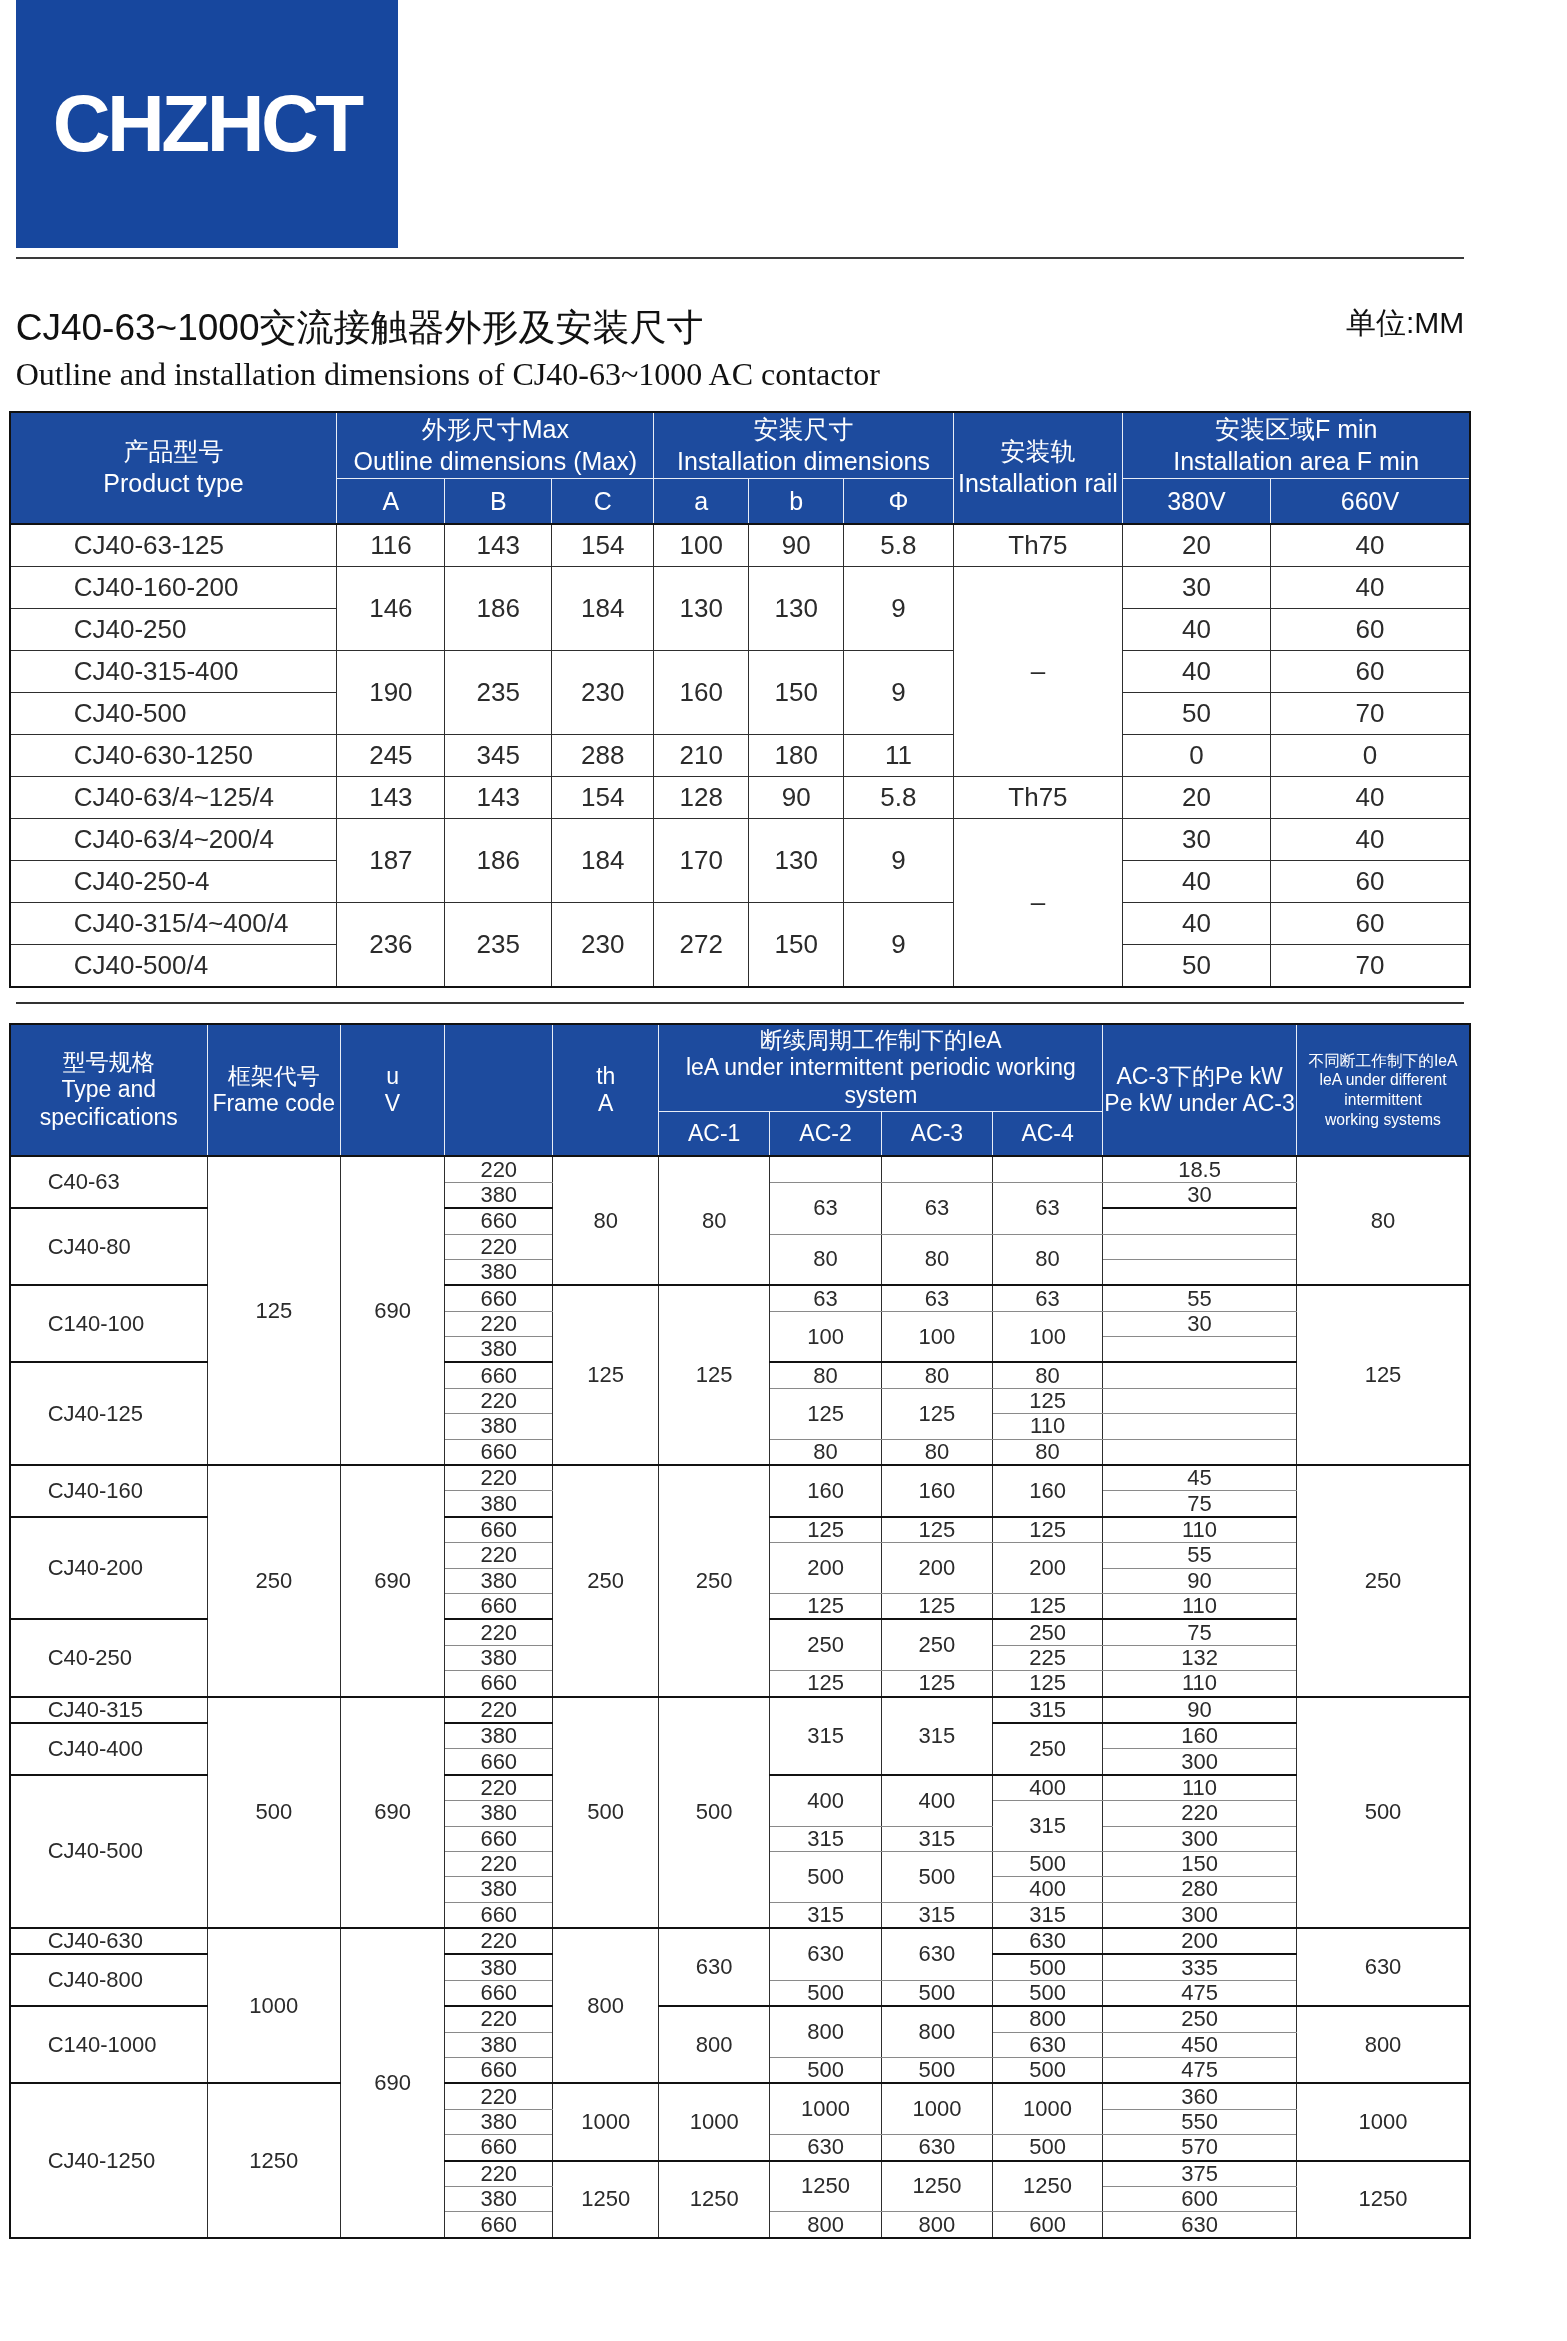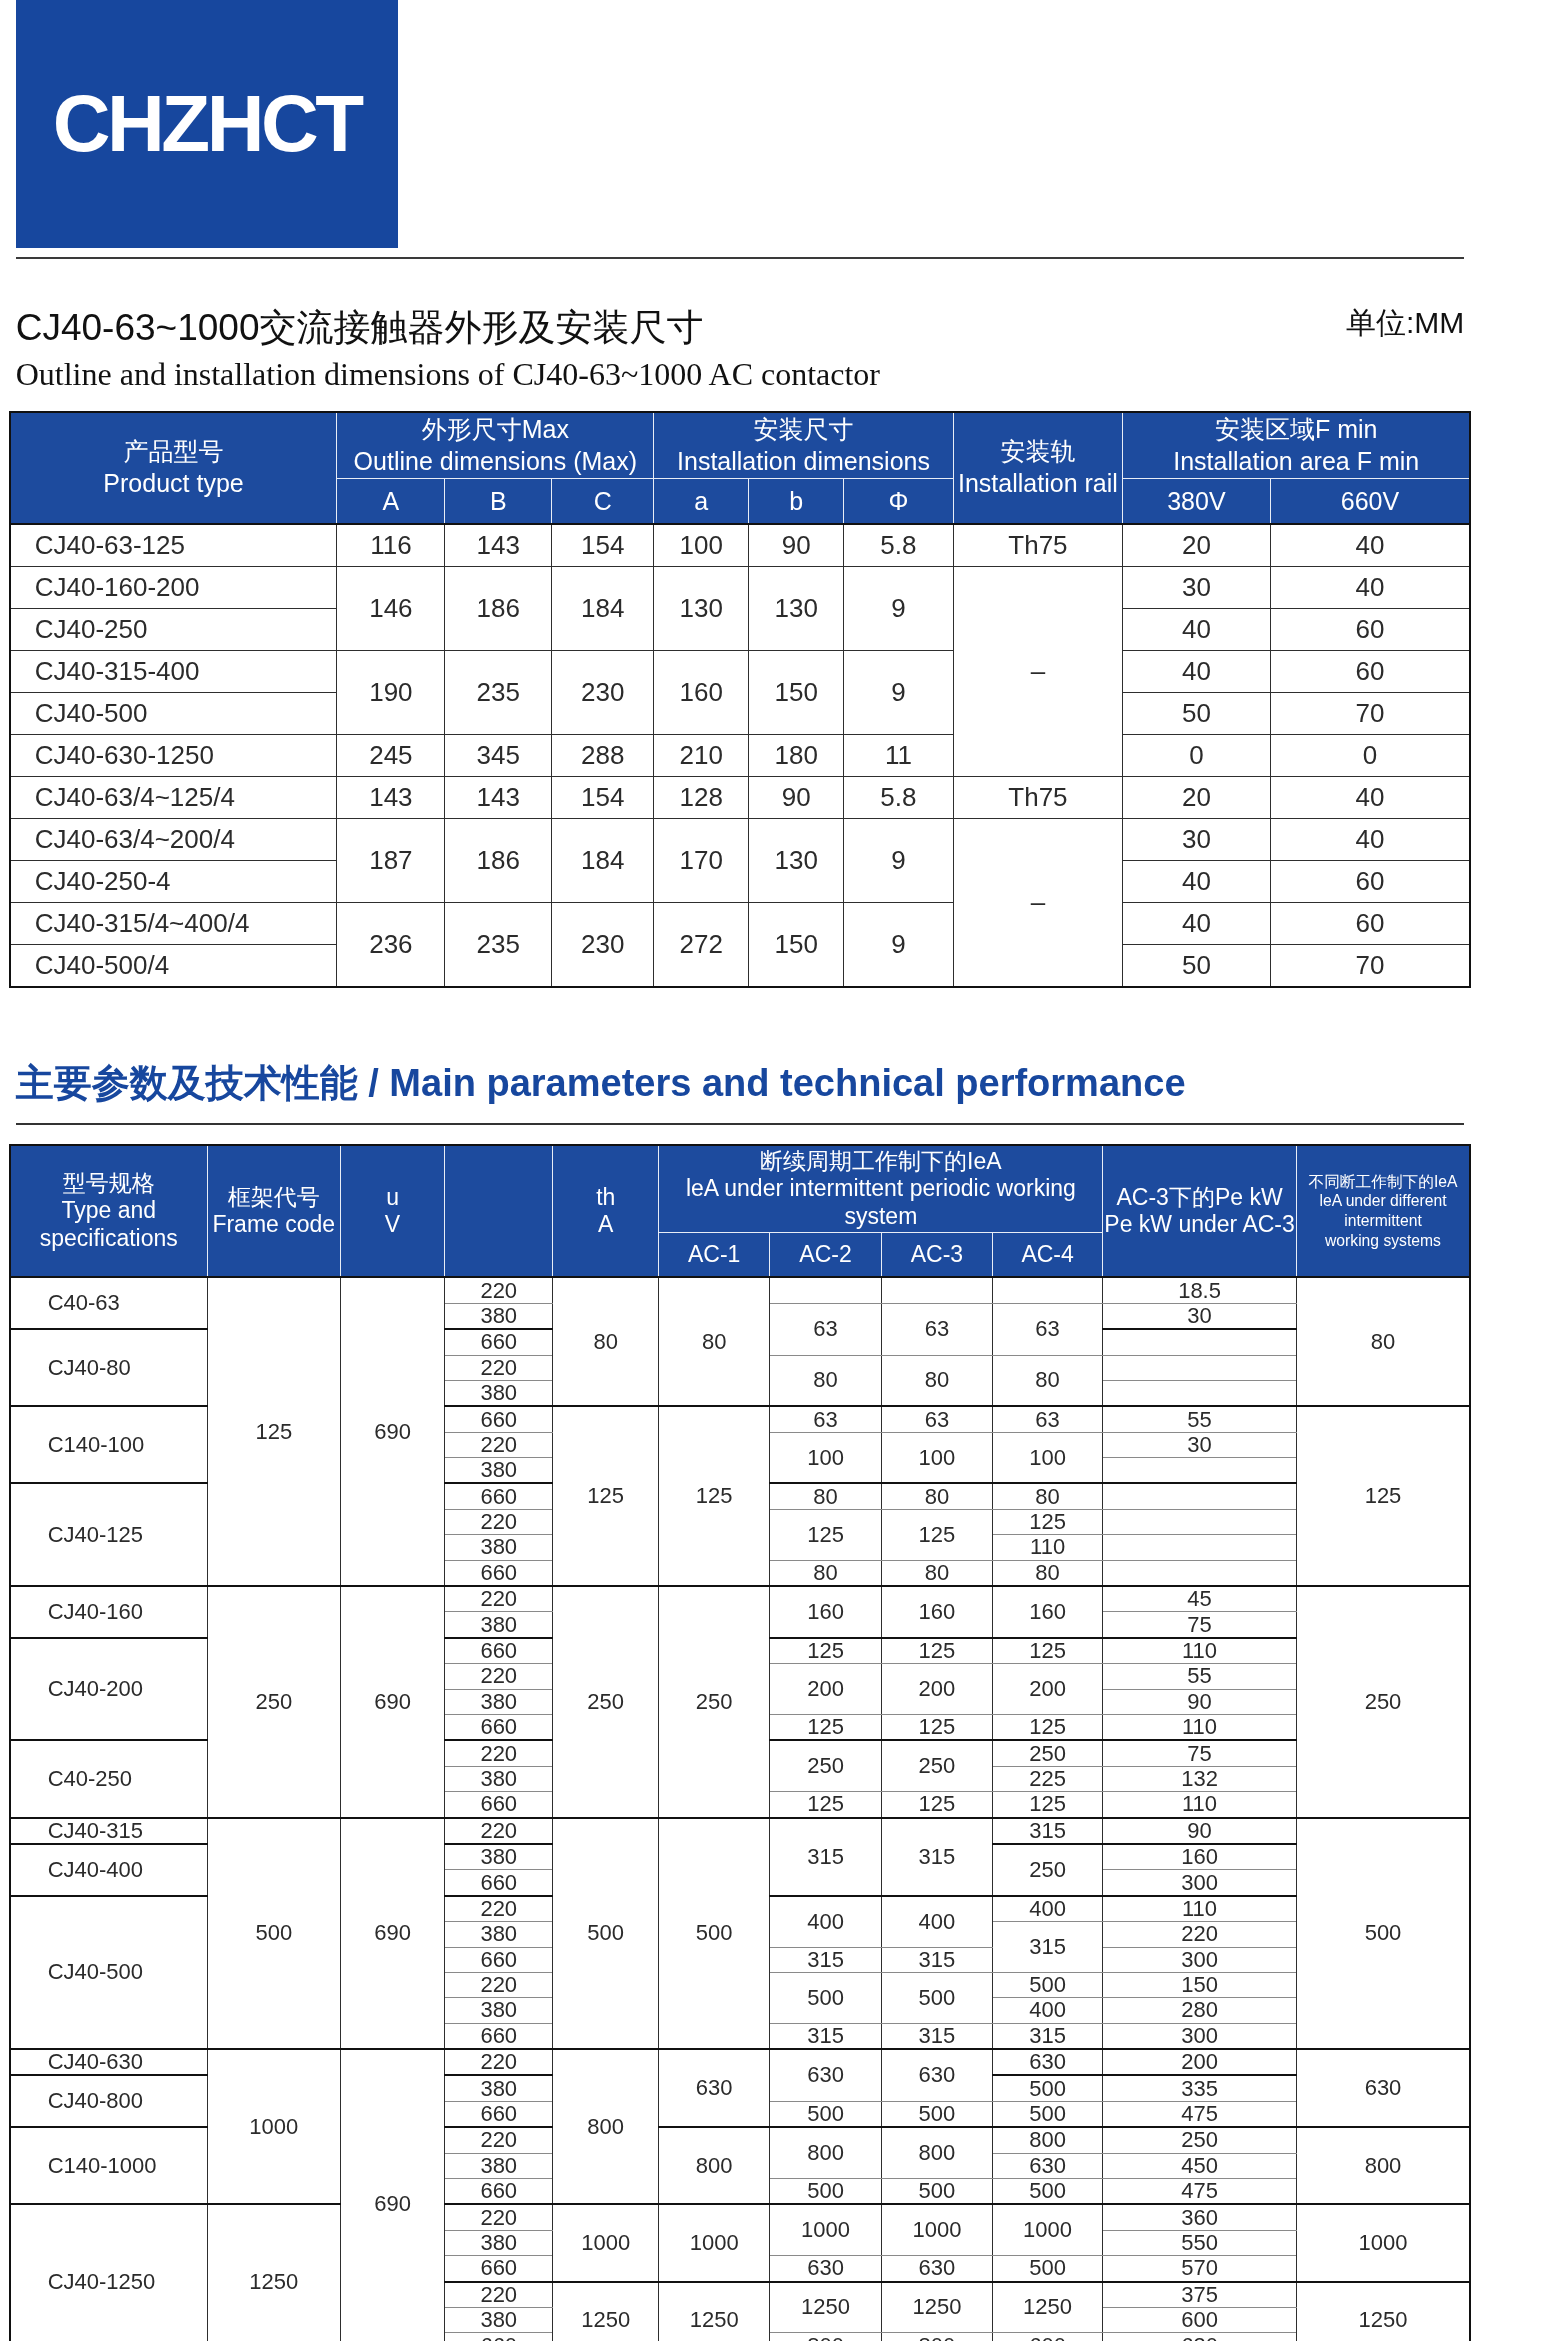--- a/index.html
+++ b/index.html
@@ -24,21 +24,21 @@
   .twrap{margin:0 8.7px;border-radius:8px;}
   table{border-collapse:collapse;table-layout:fixed;width:100%;}
   th{background:#1d4b9e;color:#fff;font-weight:normal;text-align:center;vertical-align:middle;
      white-space:pre-line;border:1.7px solid #e8edf6;padding:1.7px 0;}
   td{text-align:center;vertical-align:middle;color:#2b2b2b;white-space:pre-line;padding:0;}
   thead{border-bottom:2.6px solid #111;}
   table{border:2.6px solid #111;}
   
   #t1 th{font-size:25px;line-height:1.25;}
   #t1 td{font-size:26px;height:41px;border:1.7px solid #2e2e2e;}
-  #t1 td.tl{text-align:left;padding-left:24px;}
+  #t1 td.tl{text-align:left;padding-left:63px;}
   #t1 thead th{height:40px;}
   
   #t2 th{font-size:23px;line-height:1.2;}
   #t2 th.small{font-size:15.7px;line-height:1.25;}
   #t2 thead tr:first-child th{height:65px;}
   #t2 thead tr:last-child th{height:40px;}
   #t2 td{font-size:22px;height:24.4px;line-height:1.0;border-left:1.3px solid #2e2e2e;border-right:1.3px solid #2e2e2e;
          border-top:1.3px solid #8a8a8a;border-bottom:1.3px solid #8a8a8a;}
   #t2 td.tl{text-align:left;padding-left:37px;}
   #t2 tr.sep td{border-top:2.6px solid #111;}
@@ -204,21 +204,20 @@
           </tr>
           <tr>
             <td class="tl">CJ40-500/4</td>
             <td>50</td>
             <td>70</td>
           </tr>
         </tbody>
       </table>
   </div>
 
-  <div class="sec2-title">主要参数及技术性能 / Main parameters and technical performance</div>
   <div class="sec2-rule"></div>
 
   <div class="twrap t2wrap">
     <table id="t2">
         <colgroup>
           <col style="width: 13.4%;">
           <col style="width: 9%;">
           <col style="width: 7.1%;">
           <col style="width: 7.3%;">
           <col style="width: 7.2%;">

